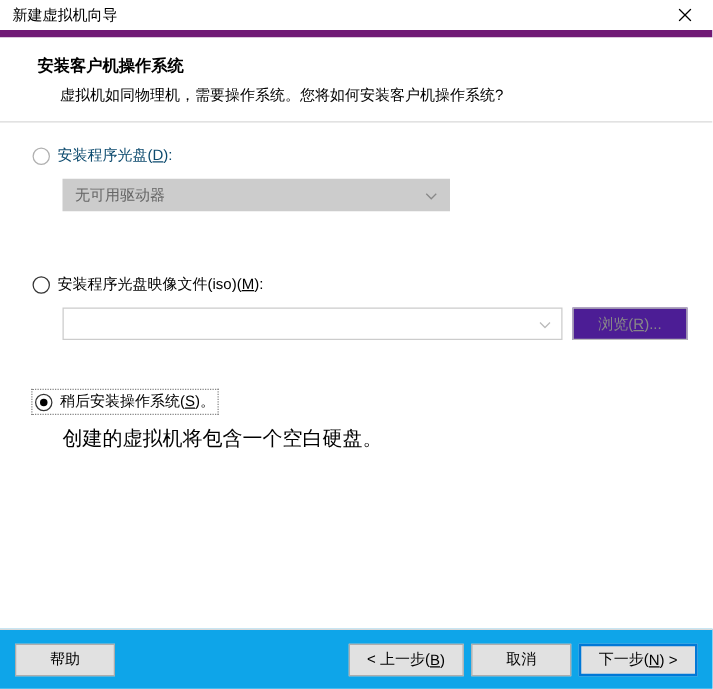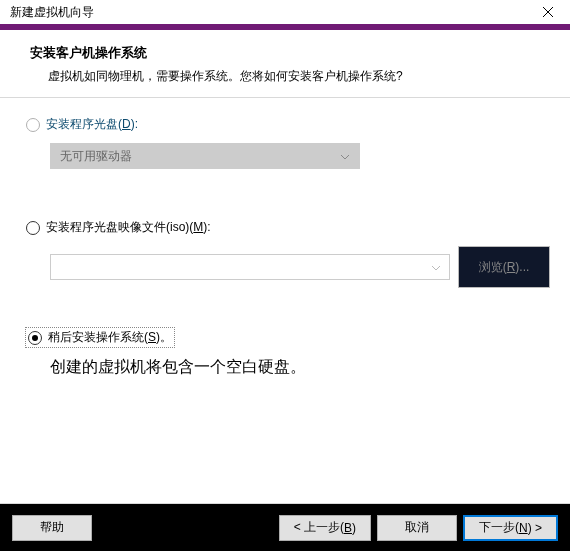--- a/index.html
+++ b/index.html
@@ -100,41 +100,41 @@
   }
   .iso-input-arrow {
     position: absolute;
     right: 8px;
     top: 50%;
     transform: translateY(-50%);
     color: #bbb;
   }
   .browse-btn {
     width: 92px;
-    height: 42px;
-    background: #0f172a;
+    height: 26px;
+    background: #4c1d95;
     border: 1px solid #bbb;
     color: #888;
     display: flex;
     align-items: center;
     justify-content: center;
   }
   .hint {
     margin-left: 24px;
     margin-top: 10px;
     font-size: 16px;
   }
   .footer {
     position: absolute;
     bottom: 0;
     left: 0;
     right: 0;
     height: 48px;
     border-top: 1px solid #d9d9d9;
-    background: #000000;
+    background: #0ea5e9;
     display: flex;
     align-items: center;
     padding: 0 12px;
     gap: 6px;
   }
   .btn {
     height: 26px;
     padding: 0 14px;
     background: #e1e1e1;
     border: 1px solid #adadad;

